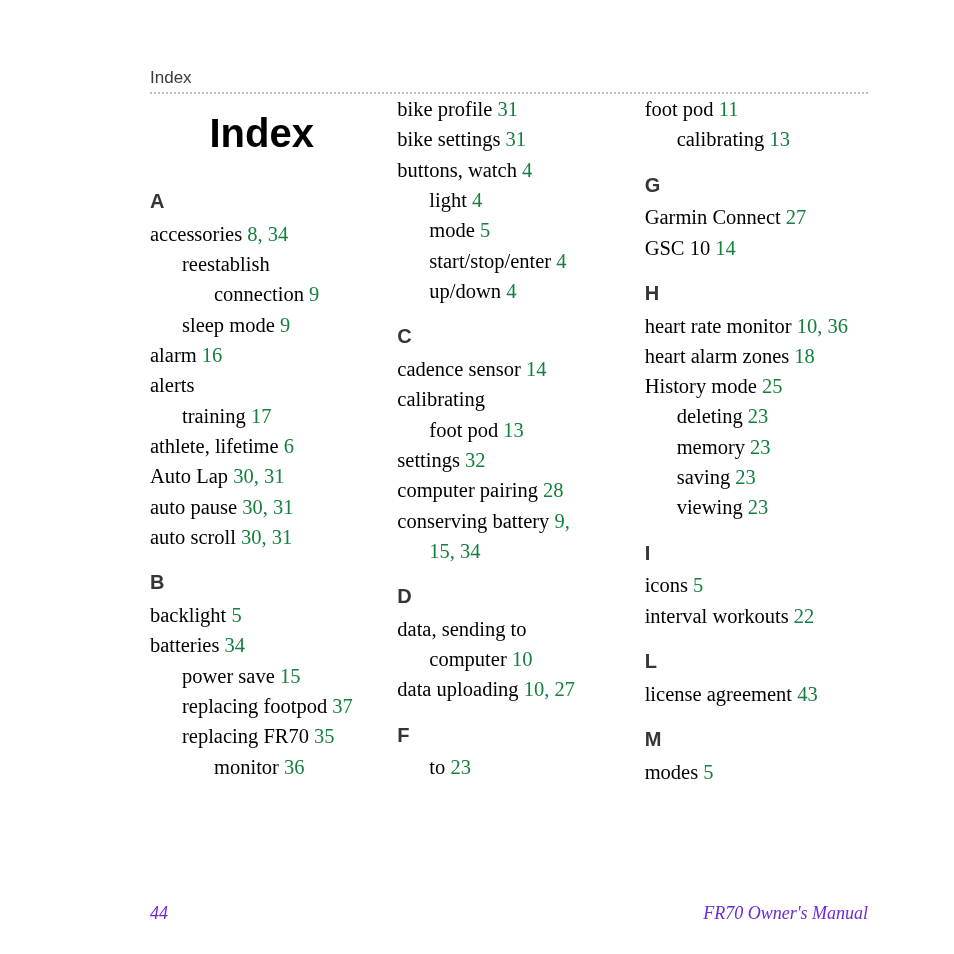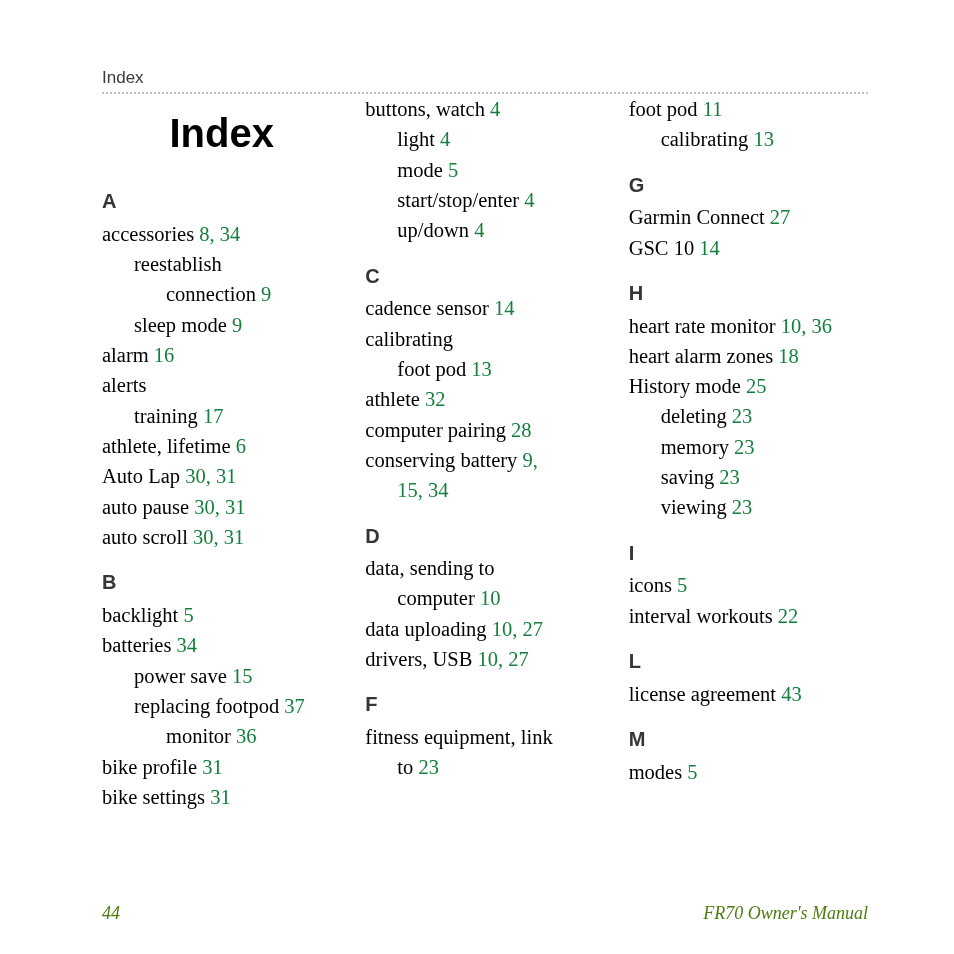--- a/index.html
+++ b/index.html
@@ -8,20 +8,21 @@
   font-family:"Times New Roman",Times,serif;
   color:#000;
   position:relative;
   background:#fff;
 }
 .page{
   padding:68px 86px 0 102px;
   box-sizing:border-box;
   height:100%;
   position:relative;
+  margin-left:48px;
 }
 .running-head{
   font-family:Arial,Helvetica,sans-serif;
   font-size:17px;
   color:#3a3a3a;
   padding-bottom:4px;
   border-bottom:2px dotted #bfbfbf;
 }
 .title{
   font-family:Arial,Helvetica,sans-serif;
@@ -49,21 +50,21 @@
 .i1{padding-left:32px;text-indent:0}
 .i2{padding-left:64px;text-indent:0}
 .footer{
   position:absolute;
   bottom:30px;
   left:102px;
   right:86px;
   display:flex;
   justify-content:space-between;
   font-style:italic;
-  color:#4d7c0f;
+  color:#6d28d9;
   font-size:18px;
 }
 </style>
 </head>
 <body>
 
 <div class="page">
   <div class="running-head">Index</div>
 
   <div class="cols" id="cols">
@@ -79,43 +80,42 @@
       <div class="entry i1"><span>training  </span><span class="pg">17</span></div>
       <div class="entry "><span>athlete, lifetime  </span><span class="pg">6</span></div>
       <div class="entry "><span>Auto Lap  </span><span class="pg">30, 31</span></div>
       <div class="entry "><span>auto pause  </span><span class="pg">30, 31</span></div>
       <div class="entry "><span>auto scroll  </span><span class="pg">30, 31</span></div>
       <div class="heading">B</div>
       <div class="entry "><span>backlight  </span><span class="pg">5</span></div>
       <div class="entry "><span>batteries  </span><span class="pg">34</span></div>
       <div class="entry i1"><span>power save  </span><span class="pg">15</span></div>
       <div class="entry i1"><span>replacing footpod  </span><span class="pg">37</span></div>
+      <div class="entry i1"><span>replacing FR70  </span><span class="pg">35</span></div>
       <div class="entry i2"><span>monitor  </span><span class="pg">36</span></div>
       <div class="entry "><span>bike profile  </span><span class="pg">31</span></div>
       <div class="entry "><span>bike settings  </span><span class="pg">31</span></div>
       <div class="entry "><span>buttons, watch  </span><span class="pg">4</span></div>
       <div class="entry i1"><span>light  </span><span class="pg">4</span></div>
       <div class="entry i1"><span>mode  </span><span class="pg">5</span></div>
       <div class="entry i1"><span>start/stop/enter  </span><span class="pg">4</span></div>
       <div class="entry i1"><span>up/down  </span><span class="pg">4</span></div>
       <div class="heading">C</div>
       <div class="entry "><span>cadence sensor  </span><span class="pg">14</span></div>
       <div class=""><span>calibrating</span></div>
       <div class="entry i1"><span>foot pod  </span><span class="pg">13</span></div>
-      <div class="entry "><span>athlete  </span><span class="pg">32</span></div>
+      <div class="entry "><span>settings  </span><span class="pg">32</span></div>
       <div class="entry "><span>computer pairing  </span><span class="pg">28</span></div>
       <div class=""><span>conserving battery  </span><span class="pg">9,</span></div>
       <div class="entry i1"><span></span><span class="pg">15, 34</span></div>
       <div class="heading">D</div>
       <div class=""><span>data, sending to</span></div>
       <div class="entry i1"><span>computer  </span><span class="pg">10</span></div>
       <div class="entry "><span>data uploading  </span><span class="pg">10, 27</span></div>
-      <div class="entry "><span>drivers, USB  </span><span class="pg">10, 27</span></div>
       <div class="heading">F</div>
-      <div class=""><span>fitness equipment, link</span></div>
       <div class="entry i1"><span>to  </span><span class="pg">23</span></div>
       <div class="entry "><span>foot pod  </span><span class="pg">11</span></div>
       <div class="entry i1"><span>calibrating  </span><span class="pg">13</span></div>
       <div class="heading">G</div>
       <div class="entry "><span>Garmin Connect  </span><span class="pg">27</span></div>
       <div class="entry "><span>GSC 10  </span><span class="pg">14</span></div>
       <div class="heading">H</div>
       <div class="entry "><span>heart rate monitor  </span><span class="pg">10, 36</span></div>
       <div class="entry "><span>heart alarm zones  </span><span class="pg">18</span></div>
       <div class="entry "><span>History mode  </span><span class="pg">25</span></div>

